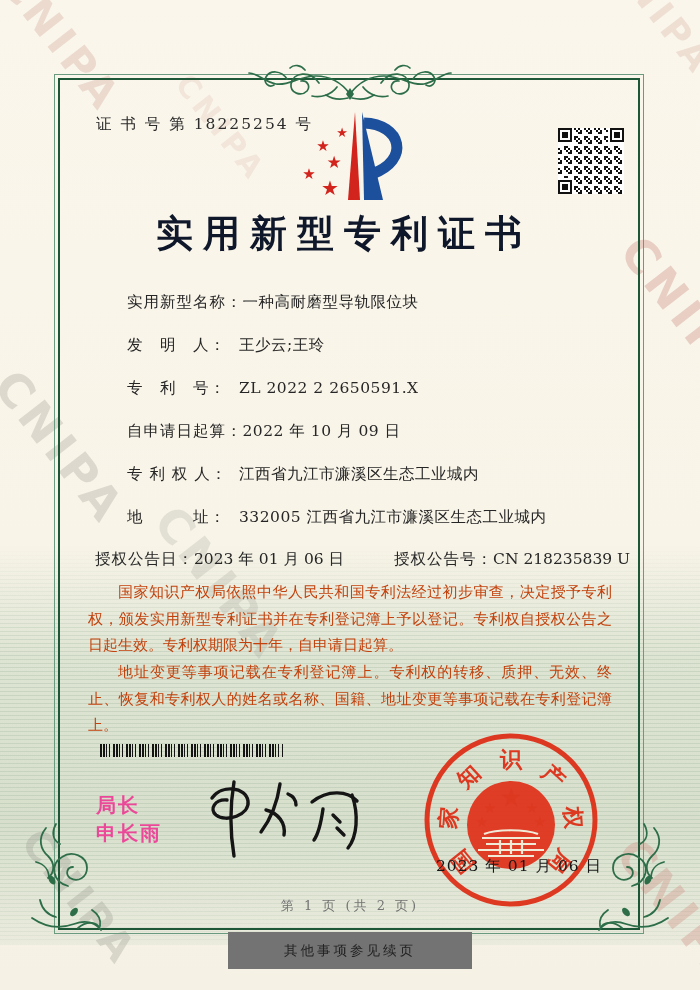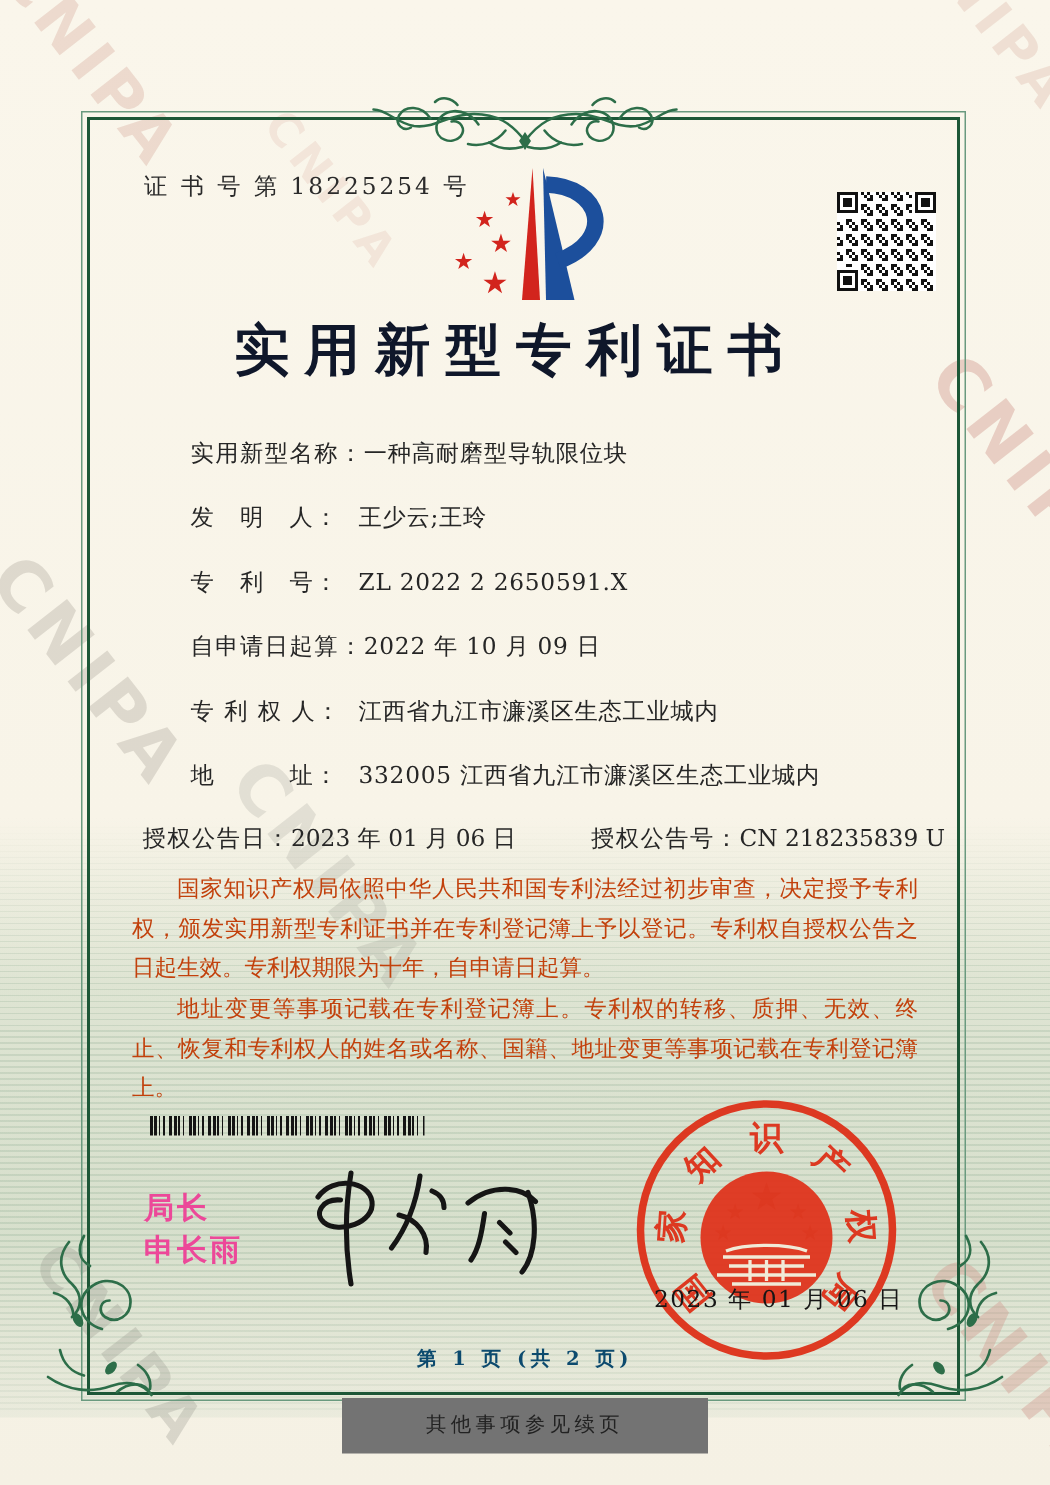--- a/index.html
+++ b/index.html
@@ -36,21 +36,21 @@
   .barcode{left:100px;top:744px;width:183px;height:13px;z-index:3;
     background:repeating-linear-gradient(90deg,#141414 0 2px,transparent 2px 3px,#141414 3px 5px,transparent 5px 6px,#141414 6px 7px,transparent 7px 9px,#141414 9px 10px,transparent 10px 13px);}
   .signer{left:96px;top:791px;z-index:3;font-family:"DejaVu Sans","Liberation Sans",sans-serif;
     font-weight:700;font-size:20px;color:#ec4899;line-height:28px;letter-spacing:2px;}
   .sig-svg{left:196px;top:774px;z-index:3;}
   .seal{left:422px;top:731px;z-index:3;opacity:.93;}
   .seal text{font-weight:700;fill:#de2d15;}
   .seal-date{left:436px;top:856px;width:168px;font-size:15.5px;color:#161616;
     letter-spacing:1px;z-index:4;white-space:nowrap;}
   .pagenum{left:0;top:897px;width:700px;text-align:center;font-size:13px;
-    letter-spacing:3px;color:#0c4a6e;z-index:3;font-weight:bold;}
+    letter-spacing:3px;color:#737373;z-index:3;}
   .note{left:228px;top:932px;width:244px;height:37px;background:#737373;z-index:3;
     text-align:center;line-height:37px;font-size:13.5px;letter-spacing:3px;color:#222;}
   .ornament{z-index:2;}
 </style>
 </head>
 <body>
 
 <div class="abs g-band"></div>
 <div class="abs g-lines"></div>
 

